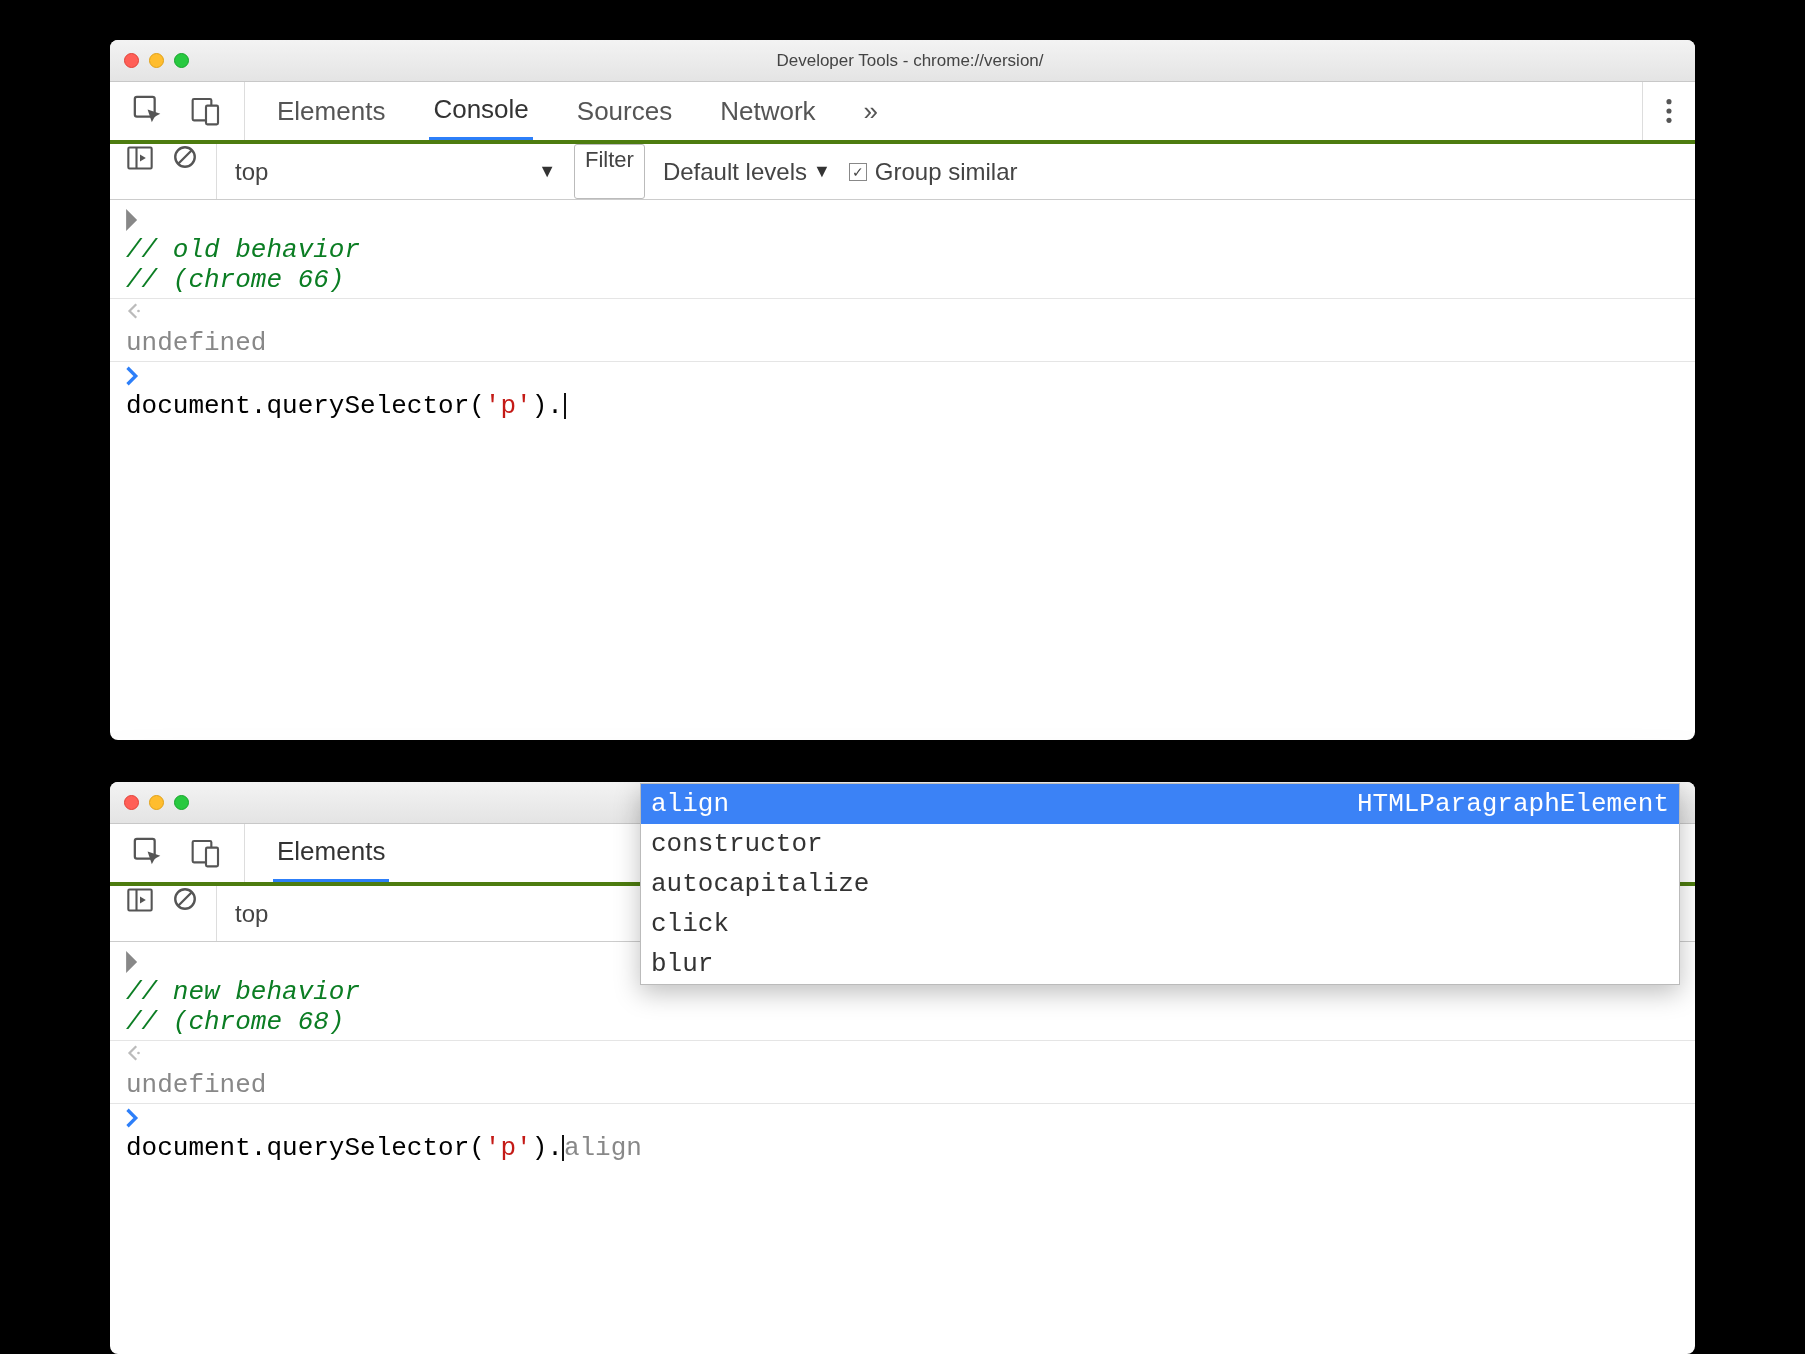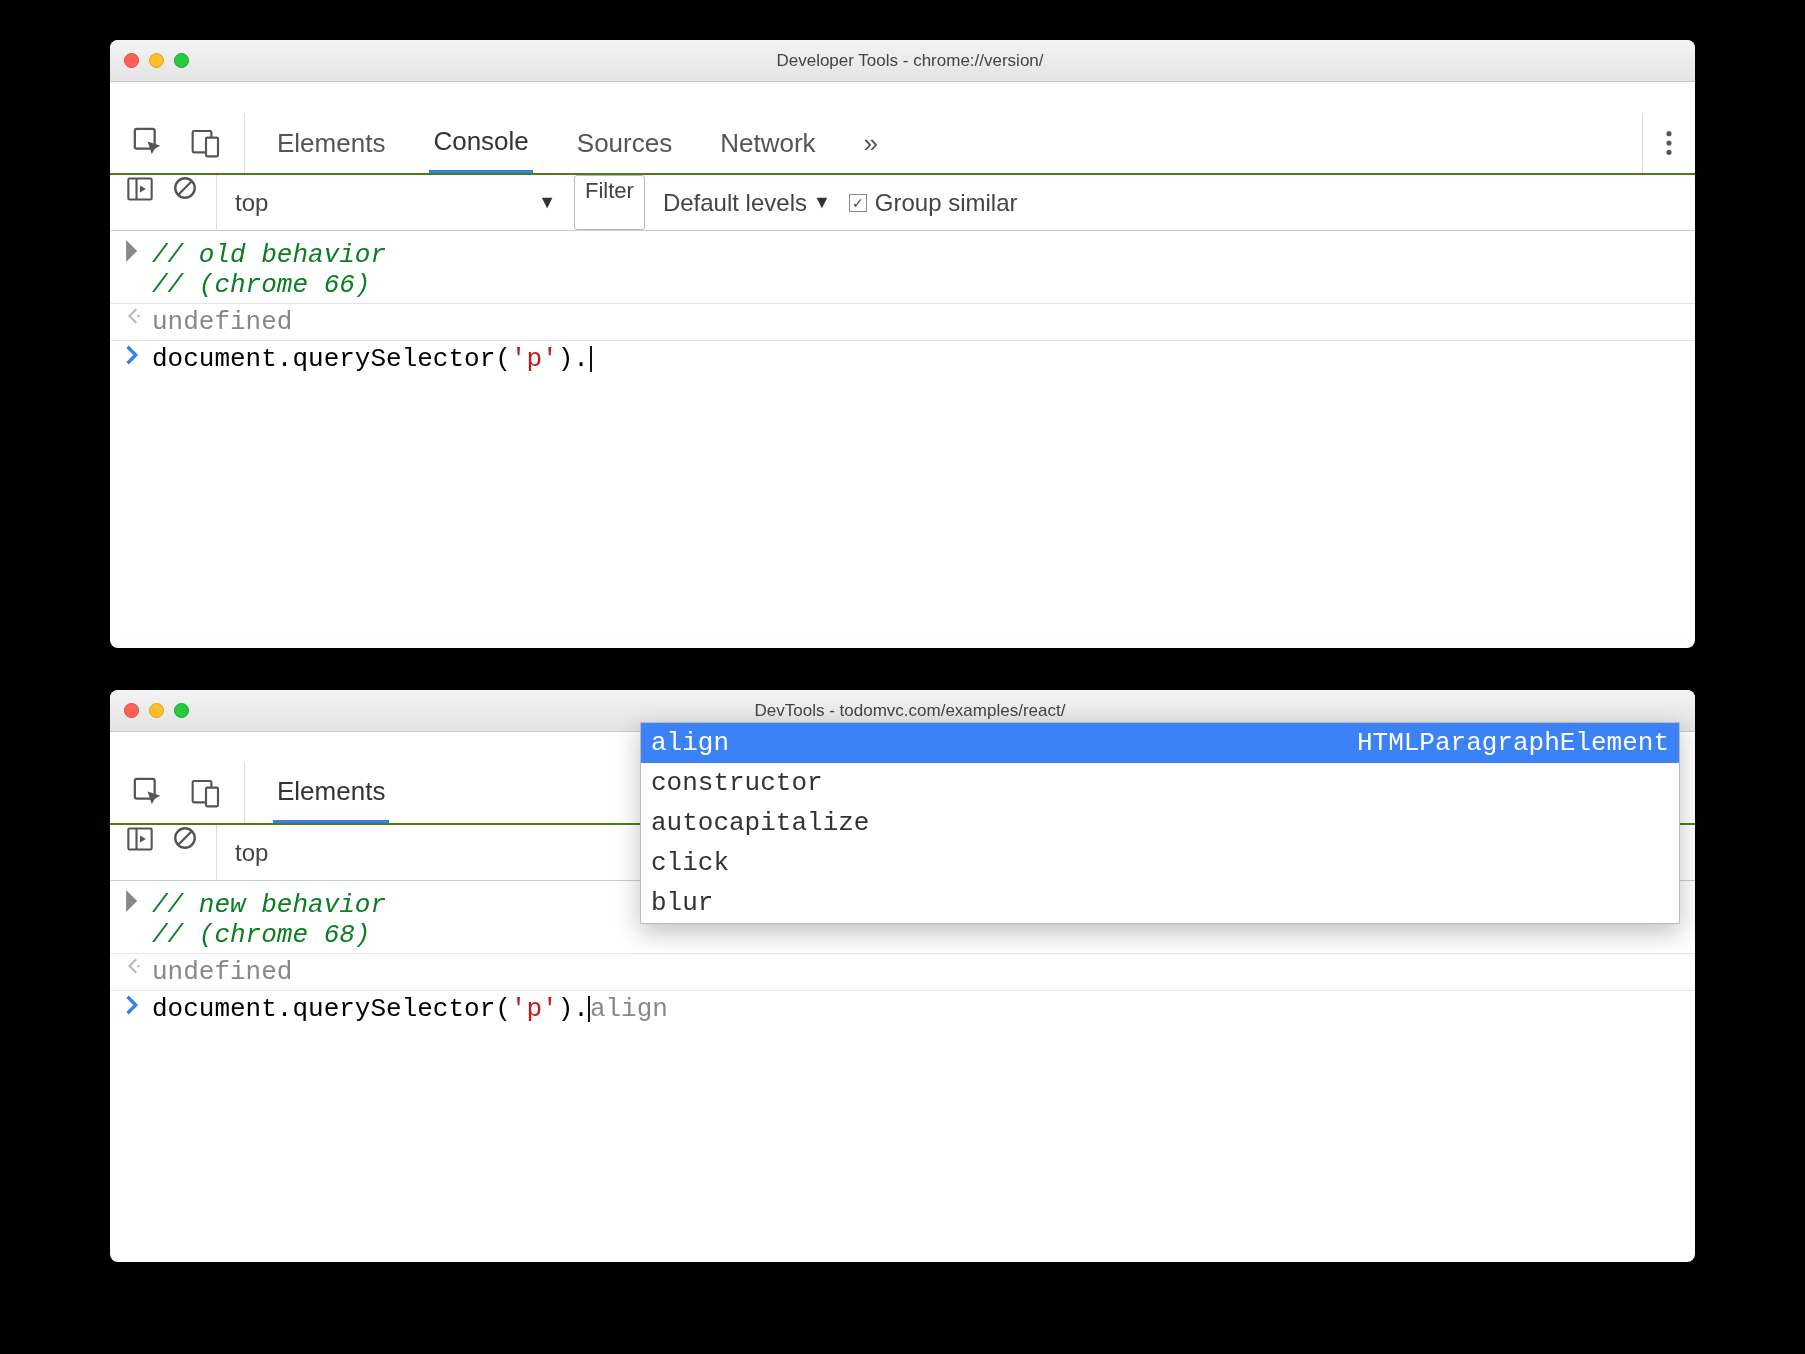--- a/index.html
+++ b/index.html
@@ -29,24 +29,23 @@
     border-radius: 8px 8px 0 0;
   }
   .traffic { display: flex; gap: 10px; }
   .dot { width: 15px; height: 15px; border-radius: 50%; }
   .dot.red { background: #ff5f57; border: 1px solid #e24238; }
   .dot.yellow { background: #ffbd2e; border: 1px solid #e1a117; }
   .dot.green { background: #28c940; border: 1px solid #17a62c; }
   .wtitle { flex: 1; text-align: center; font-size: 17px; color: #444; font-weight: 500; }
   .tabbar {
     height: 62px;
-    border-bottom: 2px solid #4d7c0f;
+    border-bottom: 4px solid #4d7c0f;
     display: flex;
     align-items: stretch;
-    margin-top: 31px;
   }
   .tb-iconset {
     display: flex;
     align-items: center;
     padding: 0 22px;
     gap: 24px;
     border-right: 1px solid #ddd;
   }
   .tb-iconset-right {
     display: flex;
@@ -70,21 +69,21 @@
     color: #444;
   }
   .fbox { border: 1px solid #bbb; padding: 2px 10px; color: #444; font-size: 22px; border-radius: 3px; }
   .ctx-select { display: flex; align-items: center; border-left: 1px solid #ddd; padding-left: 18px; gap: 10px; min-width: 340px; justify-content: space-between;}
   .ctx-left { display: flex; align-items: center; gap: 14px; }
   .tri-down { font-size: 18px; color: #333; }
   .levels-dd { display: flex; align-items: center; gap: 6px; }
   .chk { width: 18px; height: 18px; border: 1px solid #888; display: inline-flex; align-items: center; justify-content: center; font-size: 14px; background: #fff; }
 
   .console-body { padding: 8px 0 26px 0; font-family: Menlo, "Courier New", monospace; font-size: 26px; position: relative; }
-  .row { display: flex; align-items: flex-start; padding: 1px 16px; }
+  .row { display: flex; align-items: flex-start; padding: 1px 16px; flex-direction: column; }
   .gutter { width: 26px; flex: 0 0 26px; color: #777; font-weight: bold; text-align: left; }
   .gutter.blue { color: #2d7ff9; font-size: 19px;}
   .gutter.gray { color: #aaa; font-size: 19px; }
   .code { white-space: pre; }
   .comment { color: #0b7d23; font-style: italic; }
   .undef { color: #888; }
   .kw-str { color: #c41a16; }
   .ghost { color: #888; }
   .caret { border-left: 2px solid #111; height: 26px; display: inline-block; vertical-align: middle; margin-left: 1px;}
 
@@ -101,21 +100,21 @@
   .ac-row { display: flex; justify-content: space-between; padding: 5px 10px; }
   .ac-row.sel { background: #3b82f6; color: #fff; }
   .ac-row.sel .ac-right { color: #fff; }
   .ac-left { color: #333; }
   .ac-row.sel .ac-left { color: #fff; }
   .ac-right { color: #888; }
 
   .ico { display: inline-flex; }
   svg { display: block; }
   .sep { border-bottom: 1px solid #e5e5e5; margin: 2px 0; }
-  .w1 { height: 608px; }
+  .w1 { height: 700px; }
   .w2 { height: 572px; }
 </style>
 </head>
 <body>
 
 <div class="window w1">
   <div class="titlebar">
     <div class="traffic">
       <div class="dot red"></div>
       <div class="dot yellow"></div>

